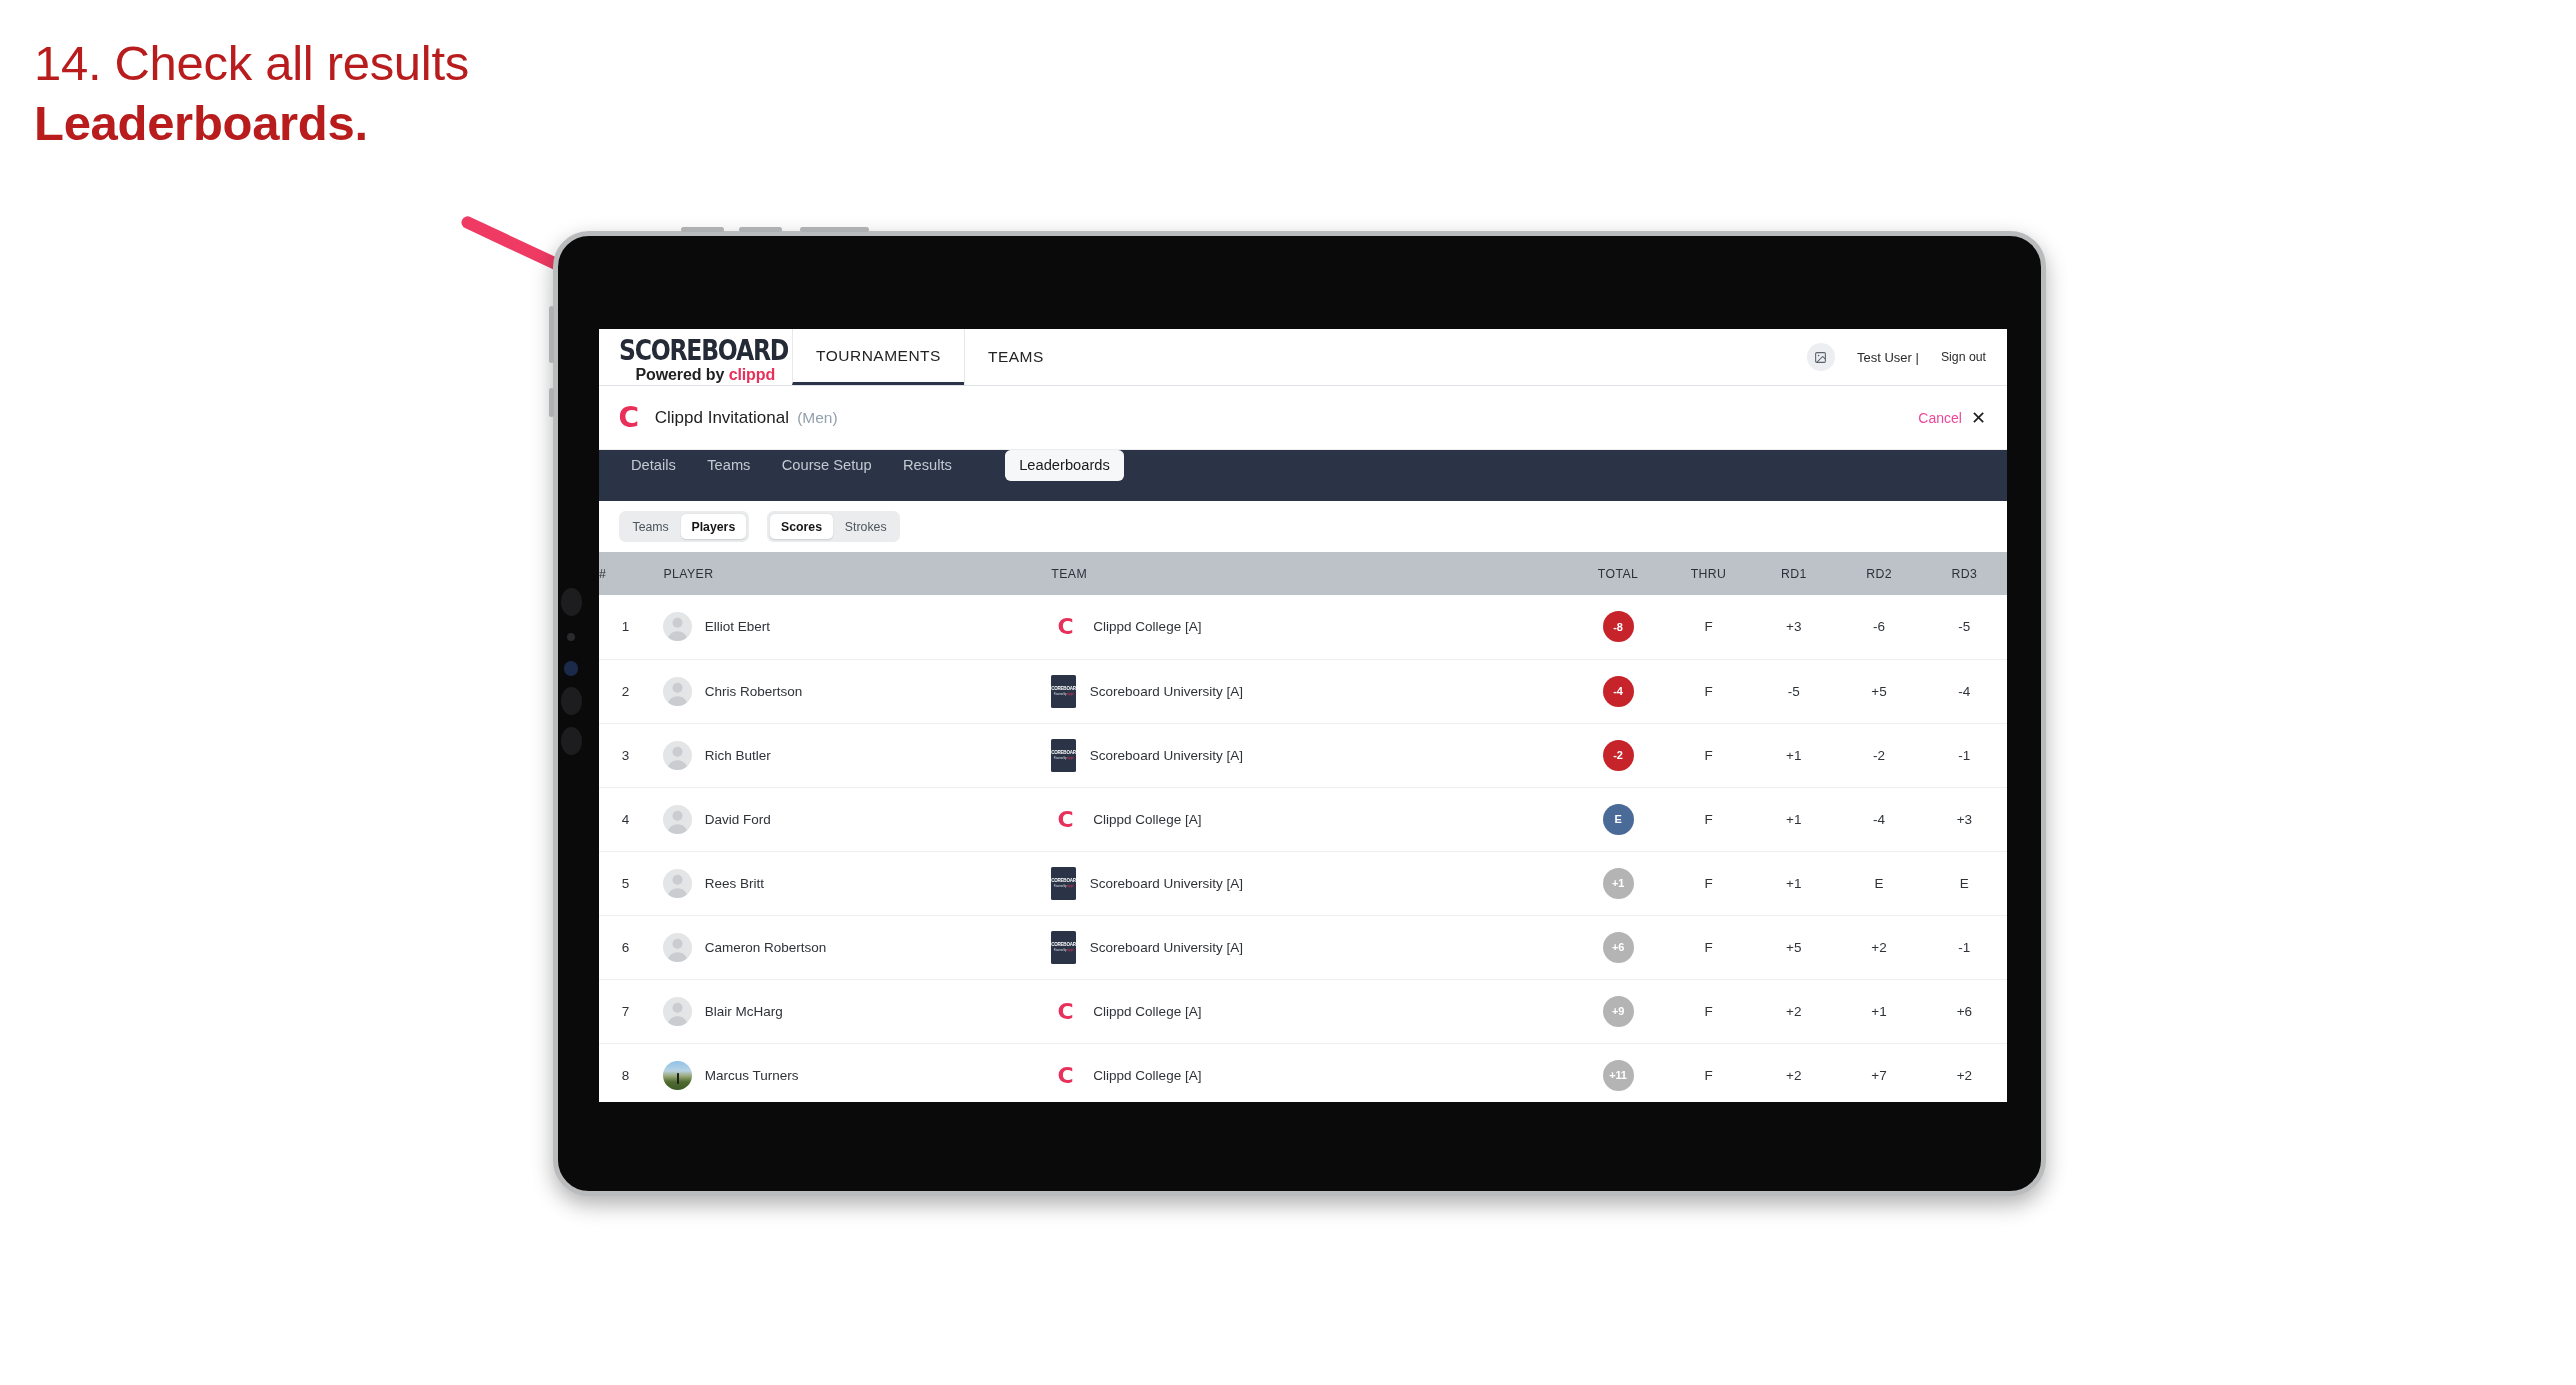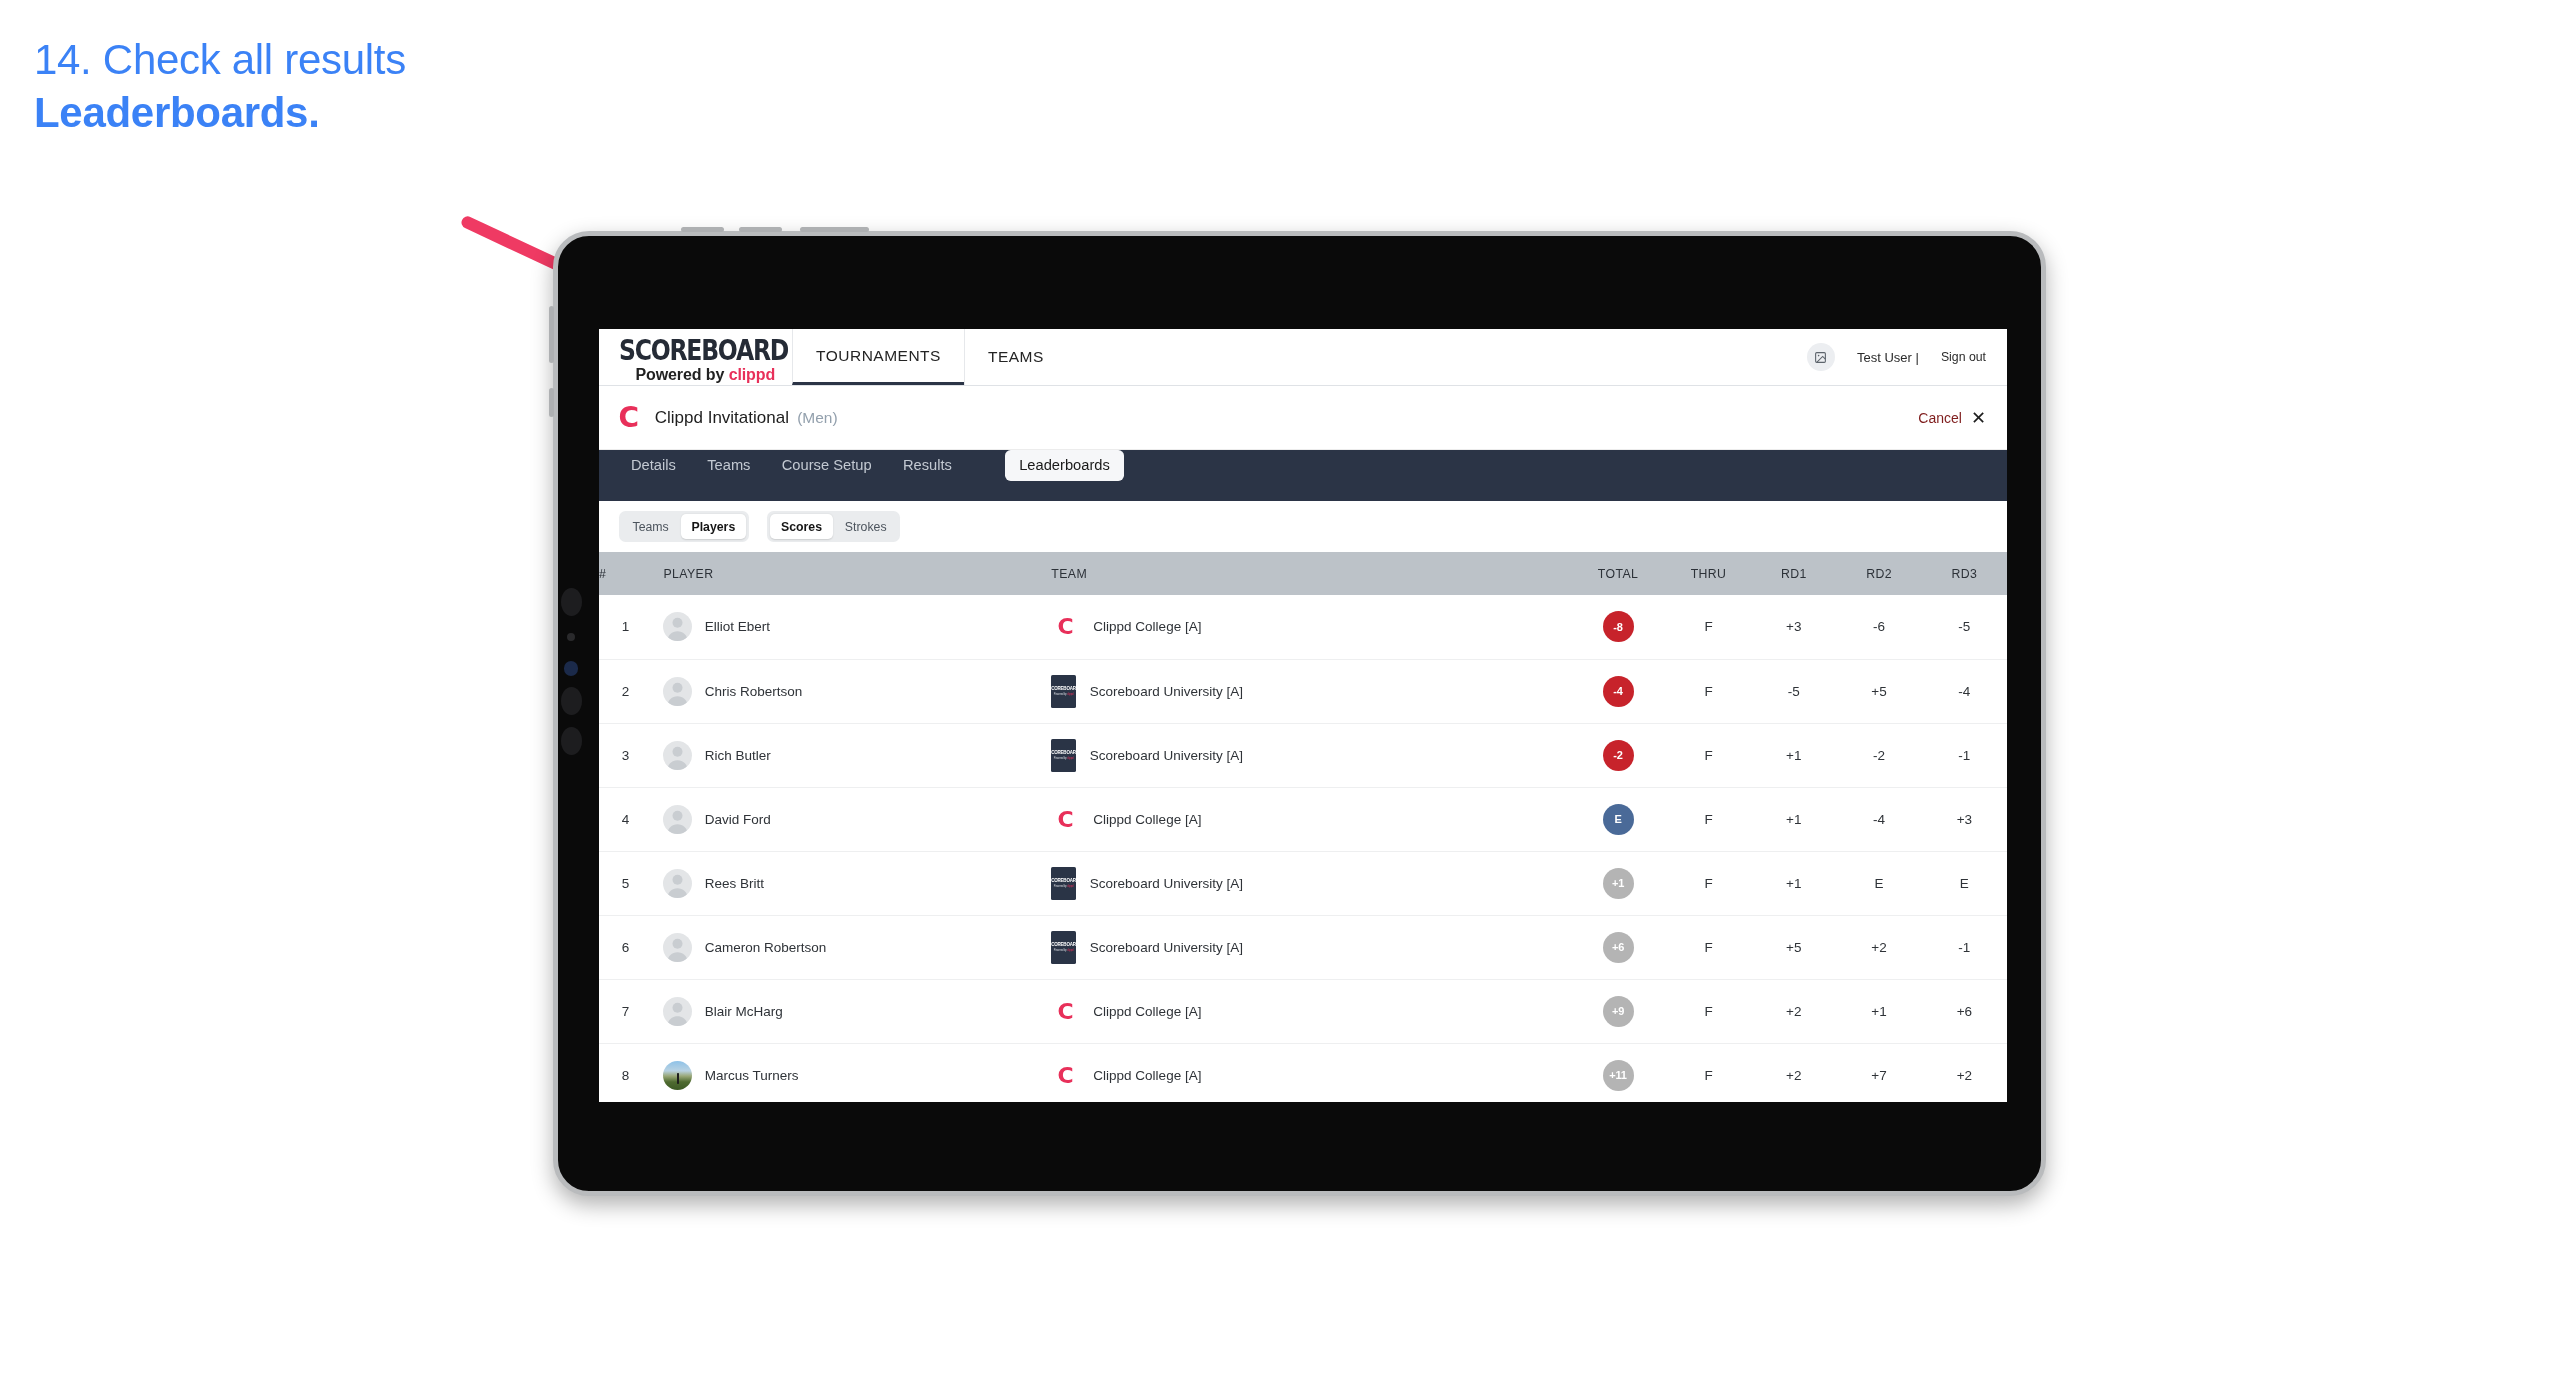--- a/index.html
+++ b/index.html
@@ -8,22 +8,22 @@
     background: #ffffff;
     font-family: "Liberation Sans", sans-serif;
     overflow: hidden;
   }
   #stage { position: relative; width: 2576px; height: 1386px; background:#fff; }
 
   
   #caption {
     position: absolute; left: 34px; top: 39px;
     width: 638px;
-    font-size: 42px; line-height: 1.0;
-    color: #3b82f6;
+    font-size: 49px; line-height: 1.0;
+    color: #b91c1c;
     letter-spacing: -0.3px;
   }
   #caption .ln { display:block; margin-bottom: 11.4px; white-space: nowrap; }
   #caption .bold { font-weight: 700; }
 
   
   #arrow { position: absolute; left: 0; top: 0; width: 2576px; height: 1386px;
            pointer-events: none; }
 
   
@@ -95,21 +95,21 @@
     border-bottom: 0.8px solid #ececec;
   }
   .c-mark {
     font-family:"DejaVu Sans", sans-serif;
     color:#e8305a; font-weight:700; font-size:28px; line-height:1;
     letter-spacing:-0.8px;
   }
   #event-title { margin-left:16.4px; font-size:17px; color:#1e1e1e; }
   #event-cat { margin-left:8.2px; font-size:15.5px; color:#93a0ad; }
   #cancel-wrap { margin-left:auto; display:flex; align-items:center; gap:9px; cursor:pointer; }
-  #cancel-label { font-size:14px; color:#7f1d1d; }
+  #cancel-label { font-size:14px; color:#ec4899; }
   #cancel-x { font-size:18px; color:#1e1e1e; line-height:1; }
 
   
   #tabstrip {
     height: 51px; background:#2b3446;
     display:flex; align-items:flex-start; padding-left: 18px; gap: 3.3px;
   }
   .strip-tab {
     font-size: 14.7px; color:#c3c9d2; padding: 7.4px 14px; border-radius:5.7px; cursor:pointer;
   }

